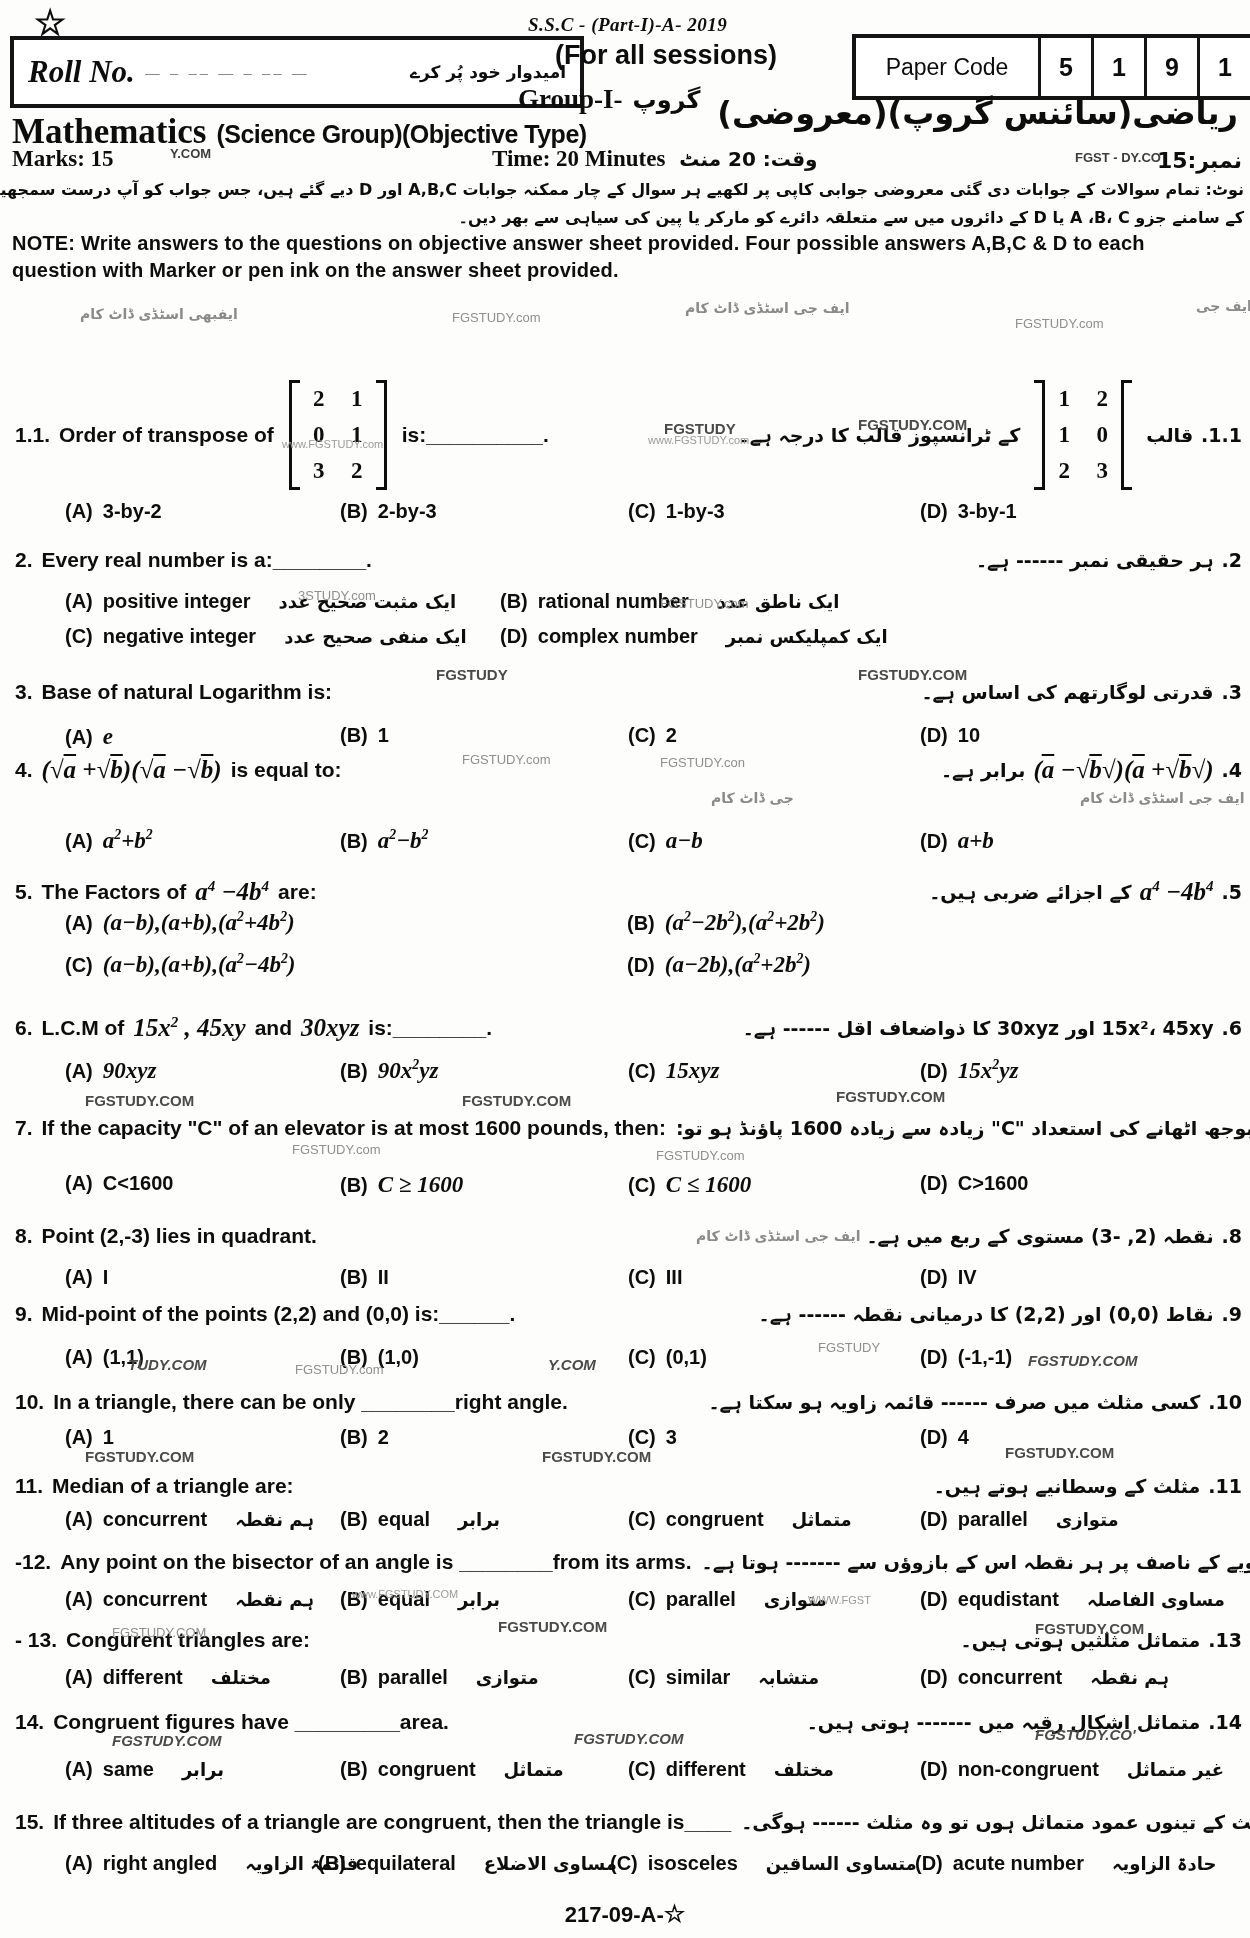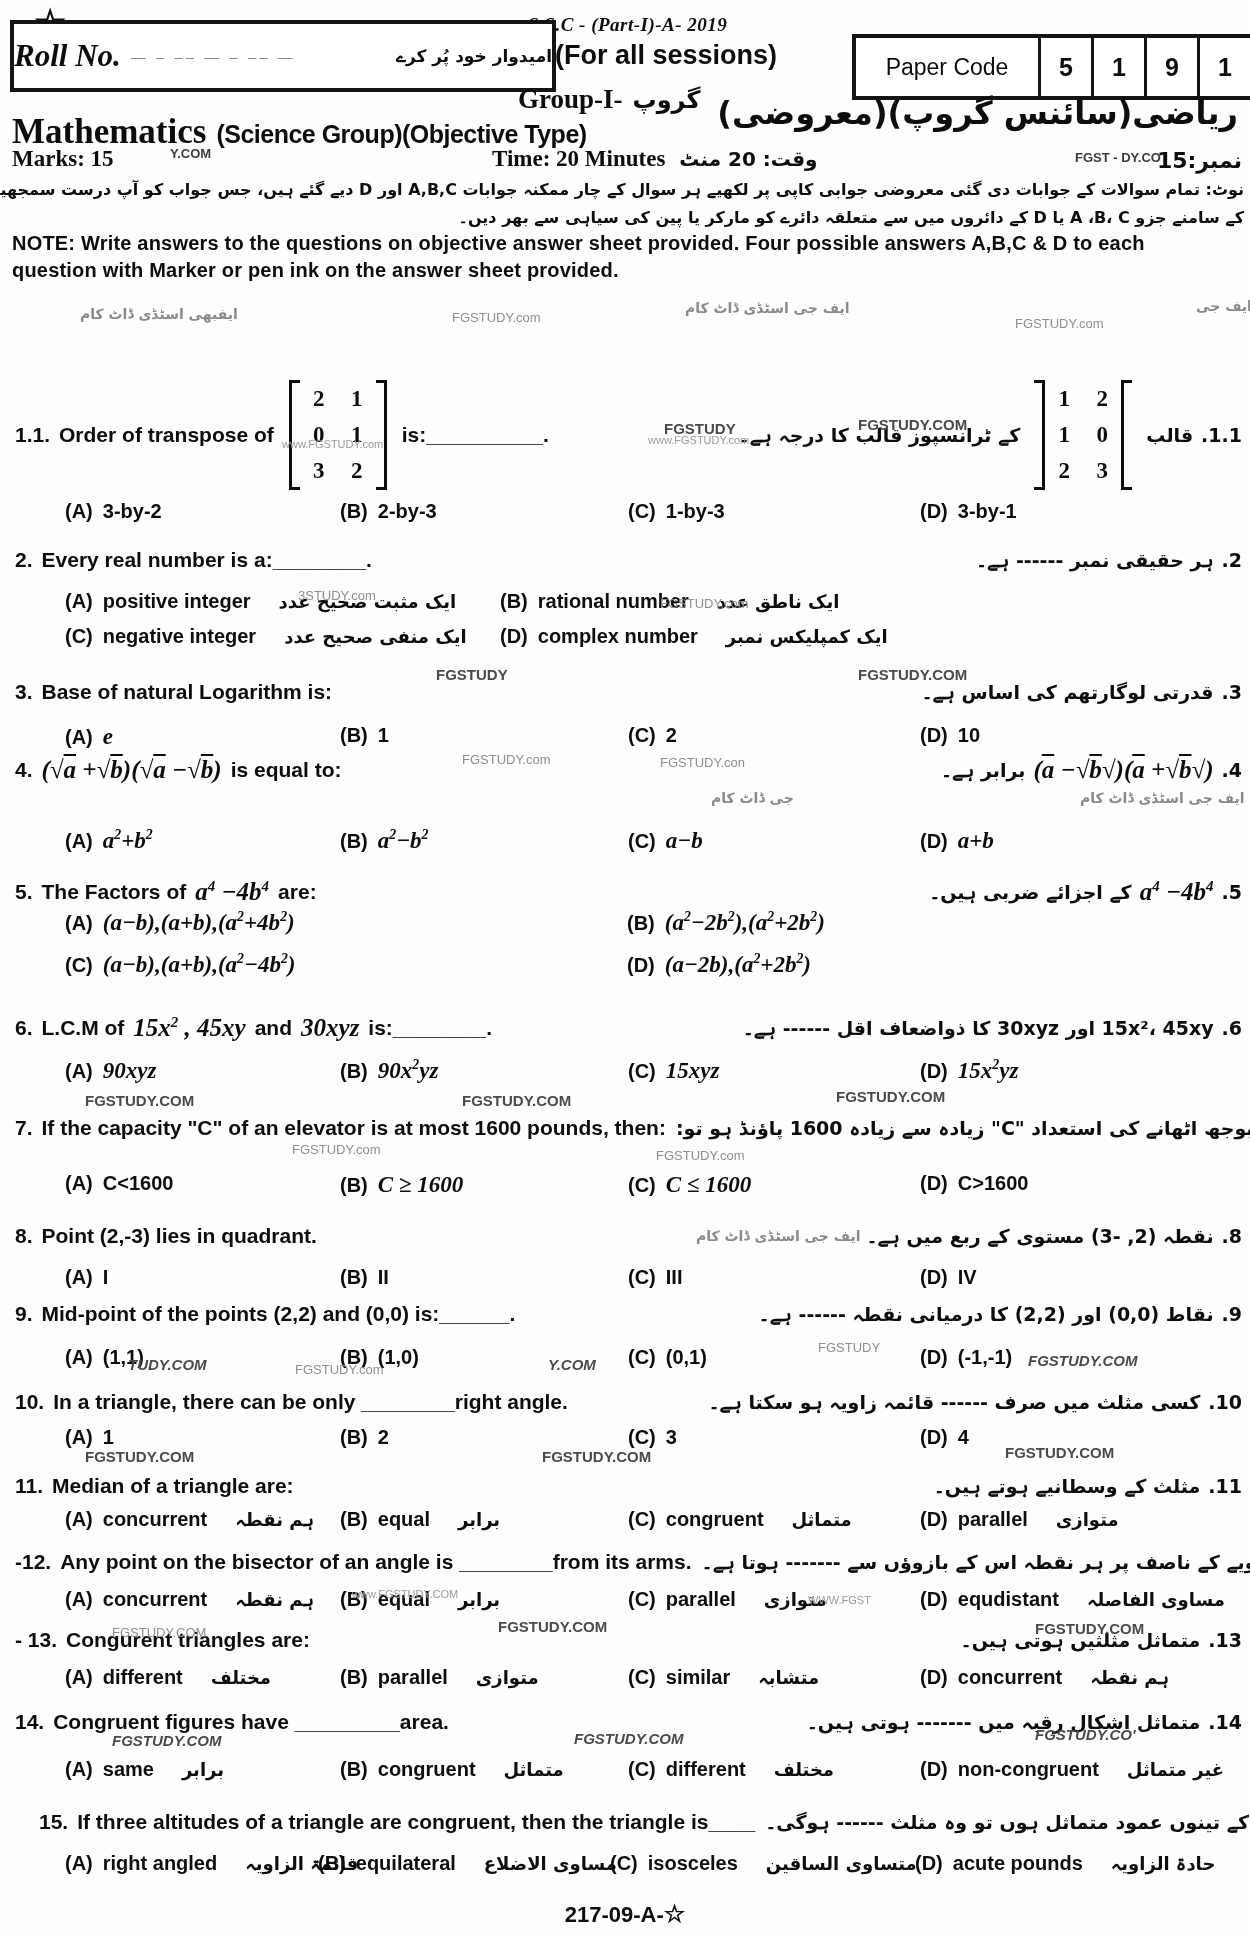--- a/index.html
+++ b/index.html
@@ -4,21 +4,21 @@
 <style>
   html,body{margin:0;padding:0}
   body{width:1250px;height:1938px;background:#fdfdfb;font-family:"Liberation Sans",sans-serif;color:#0d0d0d;position:relative;overflow:hidden}
   #page{position:relative;width:1250px;height:1938px}
   .abs{position:absolute}
   .udu{font-family:"DejaVu Sans",sans-serif}
   sup{font-size:.6em;line-height:0}
   
   .star{left:34px;top:2px;font-size:36px;font-weight:700}
   .ssc{left:528px;top:14px;font:italic 700 19px "Liberation Serif",serif;letter-spacing:.5px}
-  .rollbox{left:10px;top:20px;width:538px;height:64px;border:4px solid #141414;display:flex;align-items:center;padding:0 0;gap:10px;background:#fff}
+  .rollbox{left:10px;top:36px;width:538px;height:64px;border:4px solid #141414;display:flex;align-items:center;padding:0 14px;gap:10px;background:#fff}
   .roll-l{font:italic 700 31px "Liberation Serif",serif}
   .roll-d{flex:1;color:#8a8a8a;font-size:15px;letter-spacing:3px;white-space:nowrap;overflow:hidden}
   .roll-u{font:700 17px "DejaVu Sans",sans-serif}
   .sessions{left:498px;top:40px;width:336px;text-align:center;font-size:27px;font-weight:700;white-space:nowrap}
   .pcbox{left:852px;top:34px;width:394px;height:58px;display:flex;border:4px solid #141414;background:#fff}
   .pc-l{flex:0 0 182px;display:flex;align-items:center;justify-content:center;font-size:23px;font-weight:400;border-right:3px solid #141414}
   .pc-d{flex:1;display:flex;align-items:center;justify-content:center;font-size:25px;font-weight:700;border-right:3px solid #141414}
   .pc-d.last{border-right:none}
   .group{left:518px;top:84px;display:flex;gap:10px;align-items:center;font:700 27px "Liberation Serif",serif}
   .g-ur{font:700 24px "DejaVu Sans",sans-serif}
@@ -556,21 +556,21 @@
         <b class="olab">(C)</b>
         <span class="otx">different</span>
         <span class="our udu" dir="rtl">مختلف</span>
       </div>
       <div class="opt">
         <b class="olab">(D)</b>
         <span class="otx">non-congruent</span>
         <span class="our udu" dir="rtl">غیر متماثل</span>
       </div>
     </div>
-    <div class="qline" style="top: 1810px; margin-left: 24px;">
+    <div class="qline" style="top: 1810px;">
       <div class="q-en">
         <b class="qnum">15.</b>
         <span class="qtxt">If three altitudes of a triangle are congruent, then the triangle is____</span>
       </div>
       <div class="q-ur" dir="rtl">
         <span class="qtxt">اگر ایک مثلث کے تینوں عمود متماثل ہوں تو وہ مثلث ------ ہوگی۔</span>
       </div>
     </div>
     <div class="opts row4 tight" style="top: 1852px;">
       <div class="opt">
@@ -583,21 +583,21 @@
         <span class="otx">equilateral</span>
         <span class="our udu" dir="rtl">مساوی الاضلاع</span>
       </div>
       <div class="opt">
         <b class="olab">(C)</b>
         <span class="otx">isosceles</span>
         <span class="our udu" dir="rtl">متساوی الساقین</span>
       </div>
       <div class="opt">
         <b class="olab">(D)</b>
-        <span class="otx">acute pounds</span>
+        <span class="otx">acute number</span>
         <span class="our udu" dir="rtl">حادۃ الزاویہ</span>
       </div>
     </div>
     <span class="wm wm-d" style="left: 170px; top: 146px;">Y.COM</span>
     <span class="wm wm-d" style="left: 1075px; top: 150px;">FGST - DY.CO</span>
     <span class="wm wm-u" style="left: 80px; top: 306px;">ایفبھی اسٹڈی ڈاٹ کام</span>
     <span class="wm wm-g" style="left: 452px; top: 310px;">FGSTUDY.com</span>
     <span class="wm wm-u" style="left: 685px; top: 300px;">ایف جی اسٹڈی ڈاٹ کام</span>
     <span class="wm wm-g" style="left: 1015px; top: 316px;">FGSTUDY.com</span>
     <span class="wm wm-u" style="left: 1196px; top: 298px;">ایف جی</span>

